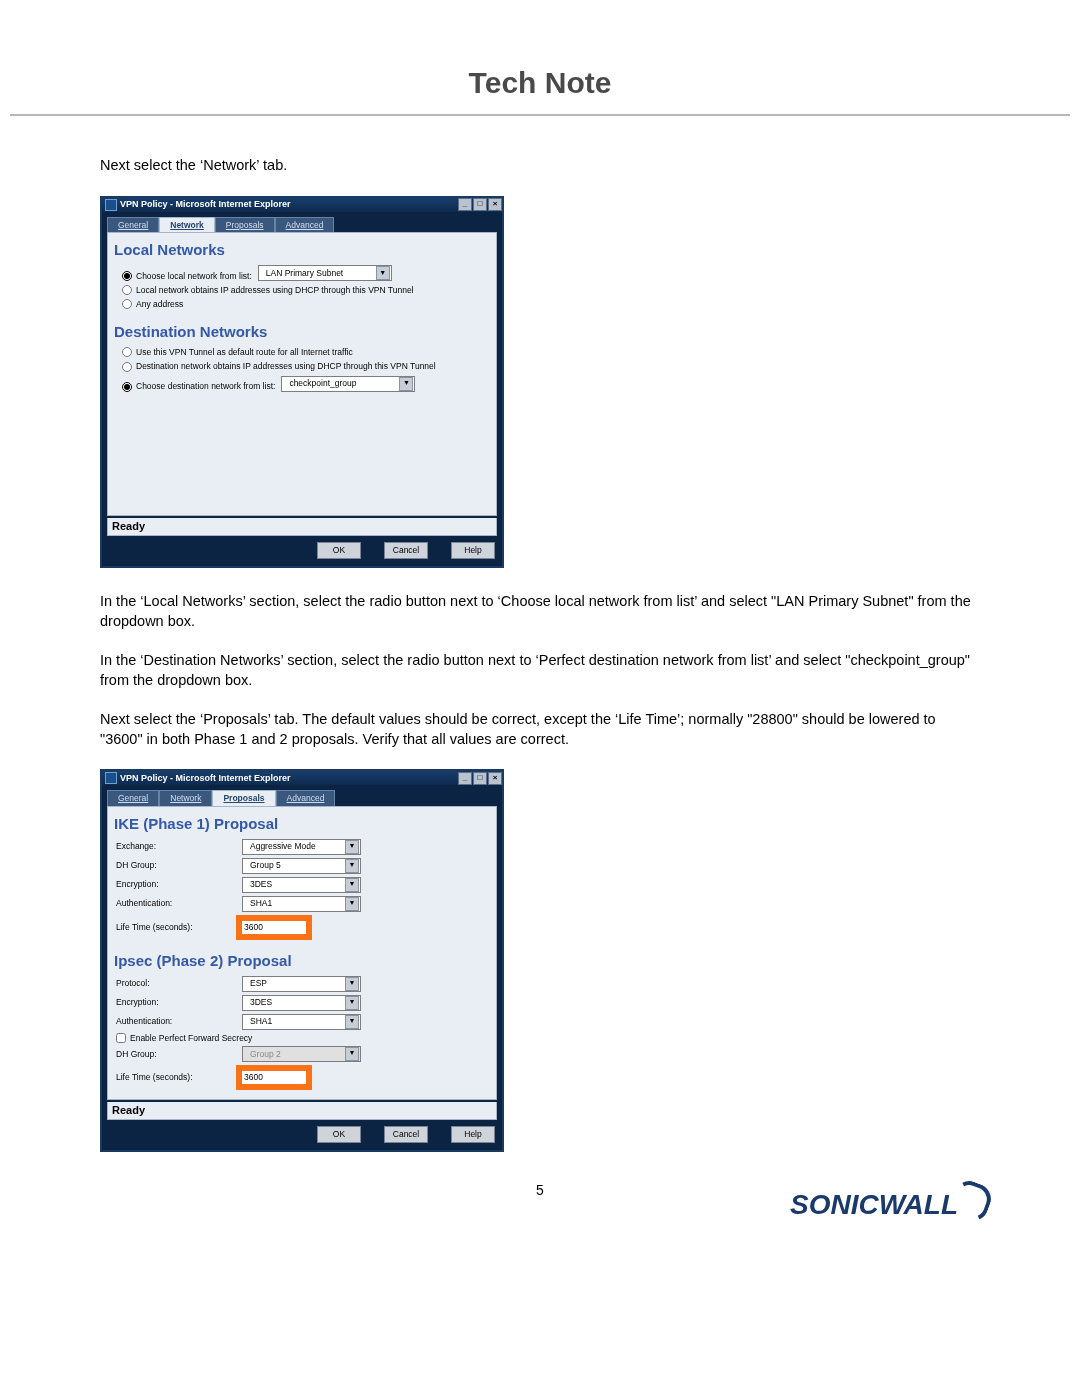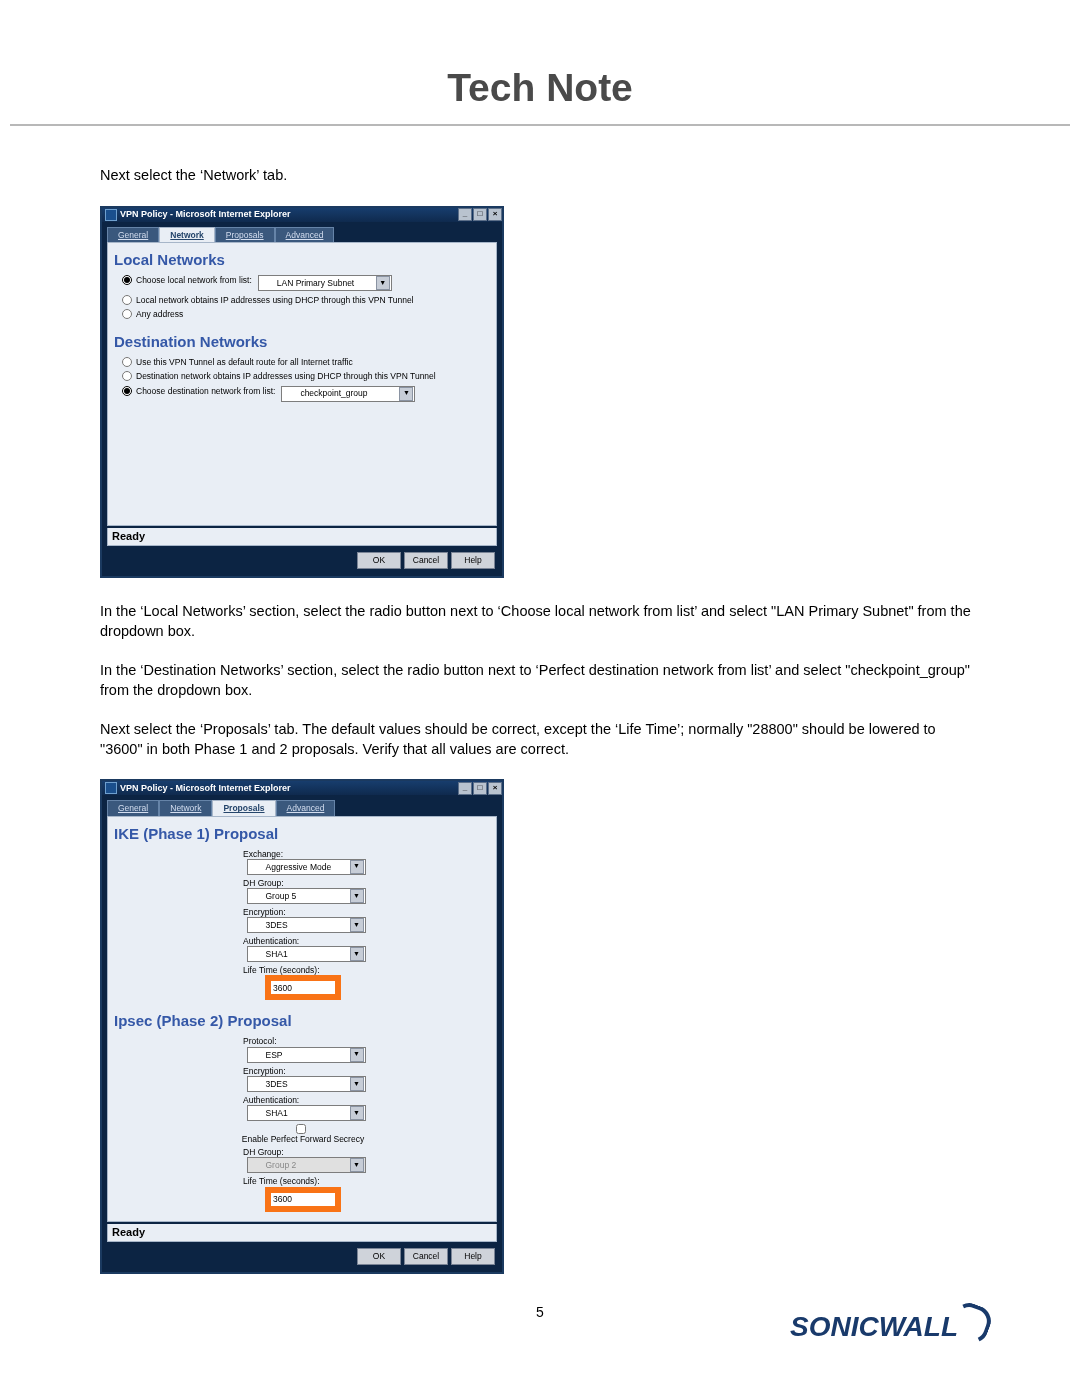--- a/index.html
+++ b/index.html
@@ -8,21 +8,21 @@
     font-size: 14px;
     color: #000;
     background: #fff;
     width: 1080px;
   }
   .page {
     padding: 0 0 40px 0;
   }
   .header-title {
     text-align: center;
-    font-size: 39px;
+    font-size: 30px;
     font-weight: bold;
     color: #4a4a4a;
     padding: 66px 0 14px 0;
     border-bottom: 2px solid #b8b8b8;
     margin: 0 10px 40px 10px;
   }
   .body-text {
     margin: 0 100px 20px 100px;
     line-height: 1.35;
     font-size: 14.5px;
@@ -102,42 +102,42 @@
   }
   .panel.short { min-height: 250px; }
   .section-title {
     color: #3558a7;
     font-weight: bold;
     font-size: 15px;
     margin: 2px 0 6px 0;
   }
   .opt-row {
     display: flex;
-    align-items: flex-start;
+    align-items: flex-end;
     margin: 4px 0 2px 8px;
   }
   .opt-row input[type="radio"],
   .opt-row input[type="checkbox"] {
     width: 10px; height: 10px;
     margin: 0 4px 0 0;
     accent-color: #000;
   }
   .opt-label { white-space: nowrap; }
   .dd {
     height: 14px;
     font-size: 8.5px;
     border: 1px solid #7d7d7d;
     background: #fff;
     padding: 0 1px;
     margin-left: 6px;
     display: inline-flex;
     align-items: center;
     justify-content: space-between;
   }
-  .dd-text { padding-left: 17px; }
+  .dd-text { padding-left: 6px; }
   .dd-arrow {
     width: 12px; height: 12px;
     background: #c7cdd7;
     border: 1px solid #8a93a2;
     display: inline-flex;
     align-items: center; justify-content: center;
     font-size: 7px;
     color: #000;
   }
   .dd.w130 { width: 130px; }
@@ -158,40 +158,39 @@
     border-top: none;
     font-weight: bold;
     font-size: 11px;
     padding: 2px 4px;
     margin-top: 2px;
   }
   .footer-btns {
     display: flex;
     justify-content: flex-end;
     padding: 6px 2px 2px 2px;
-    gap: 3px;
+    gap: 23px;
   }
   .dlg-btn {
     width: 42px;
     height: 15px;
     background: #cfd3da;
     border: 1px solid #7a8496;
     font-size: 8.5px;
     display: inline-flex;
     align-items: center;
     justify-content: center;
     color: #000;
   }
   
   .form-row {
     display: flex;
     align-items: center;
     margin: 3px 0 3px 2px;
     font-size: 8.5px;
-    flex-direction: column;
   }
   .form-row .flab { width: 120px; }
 
   .footer {
     display: flex;
     justify-content: flex-end;
     align-items: center;
     margin: 30px 90px 0 100px;
   }
   .page-number {

